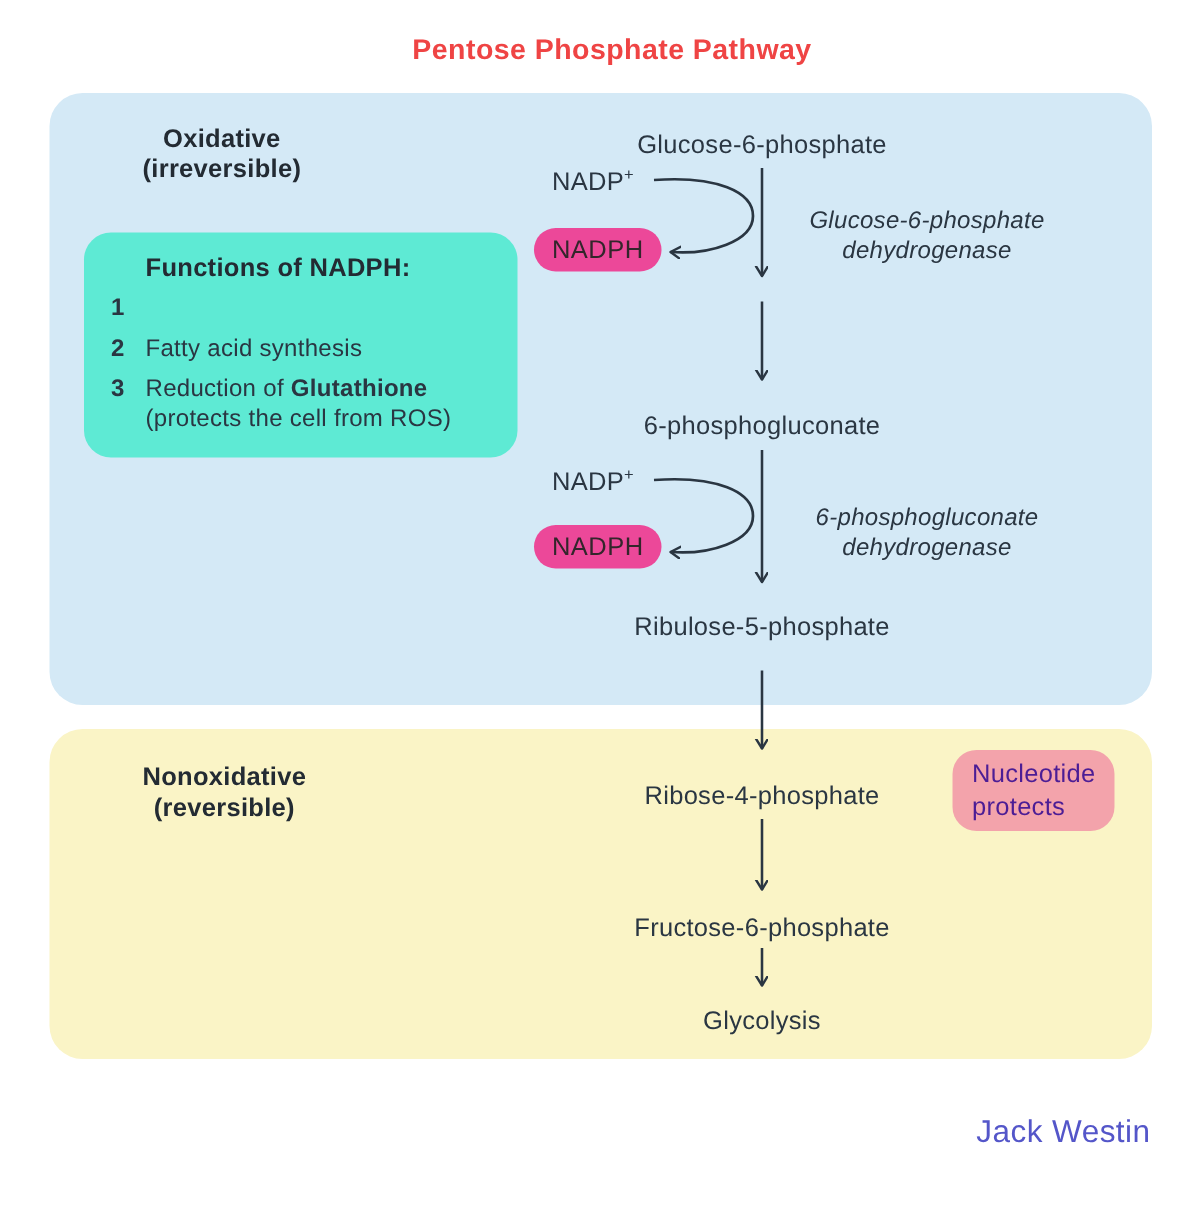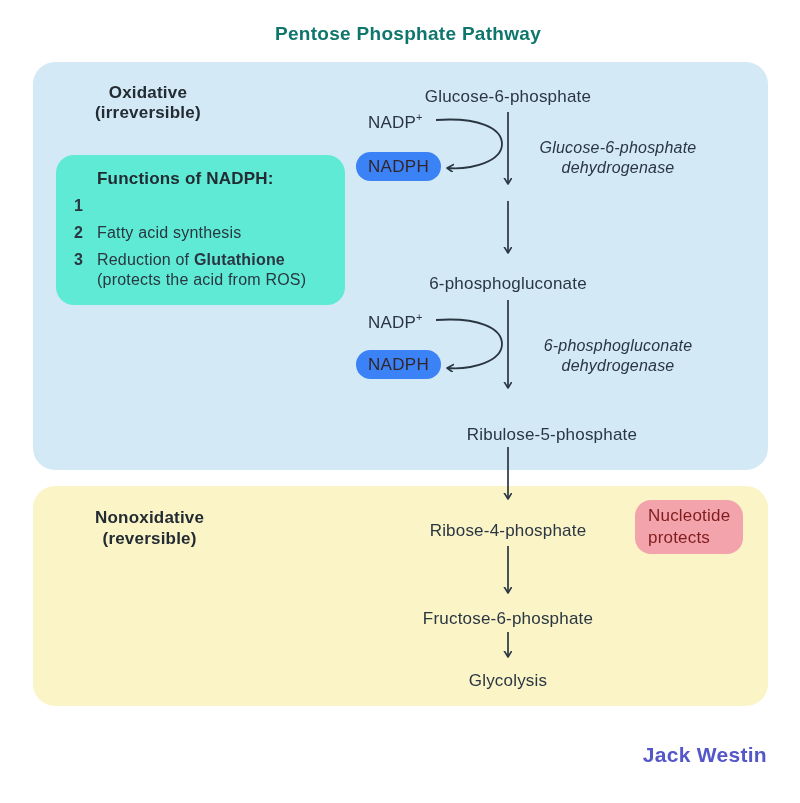--- a/index.html
+++ b/index.html
@@ -18,21 +18,21 @@
   }
   .abs { position: absolute; }
 
   .title {
     left: 0; right: 0;
     top: 23px;
     text-align: center;
     font-size: 19px;
     font-weight: bold;
     letter-spacing: 0.3px;
-    color: #0f766e;
+    color: #ef4444;
     margin: 0;
     padding-left: 16px;
   }
 
   .section-bg { border-radius: 22px; }
   .oxidative-bg   { left: 33px; top: 62px;  width: 735px; height: 408px; background: #d4e9f6; }
   .nonoxidative-bg{ left: 33px; top: 486px; width: 735px; height: 220px; background: #faf4c6; }
 
   .section-label {
     font-size: 17px;
@@ -78,36 +78,36 @@
   .metabolite {
     left: 508px;
     transform: translateX(-50%);
     font-size: 17px;
     letter-spacing: 0.2px;
     white-space: nowrap;
     color: #2a3642;
   }
   .m-g6p  { top: 87px; }
   .m-6pg  { top: 274px; }
-  .m-ru5p { top: 425px; margin-left: 44px; }
+  .m-ru5p { top: 408px; }
   .m-r5p  { top: 521px; }
   .m-f6p  { top: 609px; }
   .m-gly  { top: 671px; }
 
   .cofactor {
     font-size: 17px;
     letter-spacing: 0.2px;
     white-space: nowrap;
   }
   .nadp-1 { left: 368px; top: 111px; }
   .nadp-2 { left: 368px; top: 311px; }
   .cofactor sup { font-size: 11px; }
 
   .nadph-badge {
-    background: #3b82f6;
+    background: #ec4899;
     border-radius: 15px;
     height: 29px;
     line-height: 29px;
     padding: 0 12px;
     font-size: 17px;
     letter-spacing: 0.3px;
     color: #33262b;
     white-space: nowrap;
   }
   .nadph-1 { left: 356px; top: 152px; }
@@ -128,29 +128,29 @@
   .enzyme .it { font-style: italic; }
 
   .nucleotide-badge {
     left: 635px; top: 500px;
     background: #f3a3ab;
     border-radius: 16px;
     padding: 5px 13px;
     font-size: 17px;
     line-height: 22px;
     letter-spacing: 0.2px;
-    color: #7f1d1d;
+    color: #4c1d95;
     white-space: nowrap;
   }
 
   .brand {
     right: 33px;
     top: 743px;
     font-size: 21px;
-    font-weight: bold;
+    font-weight: normal;
     letter-spacing: 0.3px;
     color: #5456c9;
   }
 
   .arrows-layer {
     left: 0; top: 0;
     pointer-events: none;
   }
 </style>
 </head>
@@ -189,21 +189,21 @@
     <div class="fn-row fn-row-1">
       <span class="num">1</span>
     </div>
     <div class="fn-row fn-row-2">
       <span class="num">2</span>
       <span>Fatty acid synthesis</span>
     </div>
     <div class="fn-row fn-row-3">
       <span class="num">3</span>
       <span><span>Reduction of </span><span class="fn-bold">Glutathione</span><br>
-        <span>(protects the acid from ROS)</span>
+        <span>(protects the cell from ROS)</span>
       </span>
     </div>
   </div>
 
   <div class="abs metabolite m-g6p">Glucose-6-phosphate</div>
 
   <div class="abs cofactor nadp-1"><span>NADP</span><sup>+</sup></div>
 
   <div class="abs nadph-badge nadph-1">NADPH</div>
 

